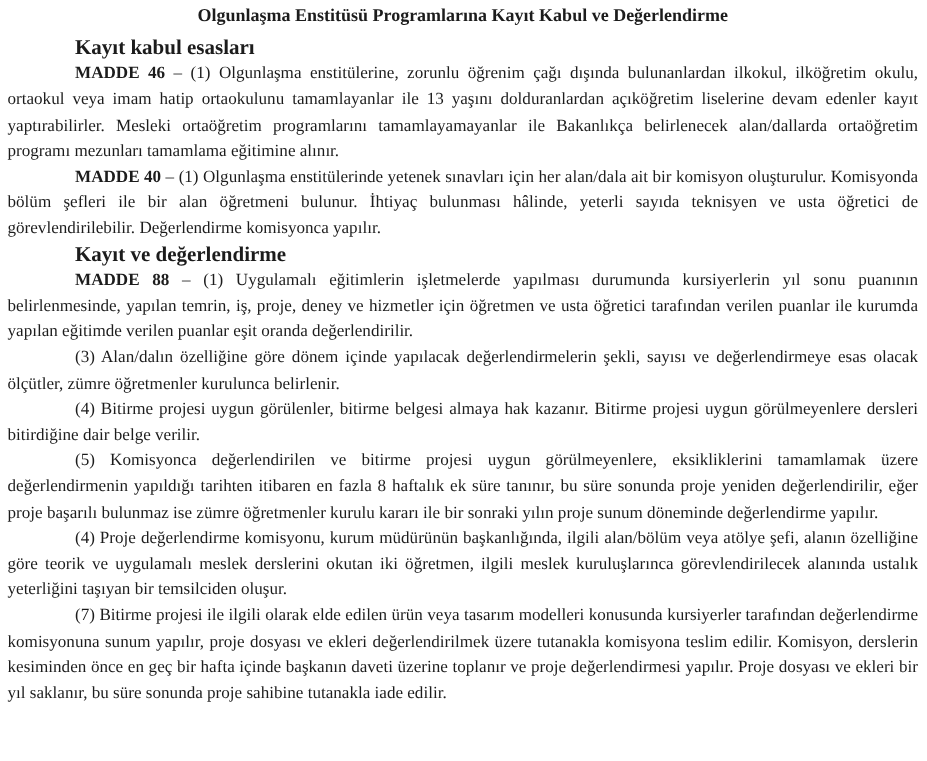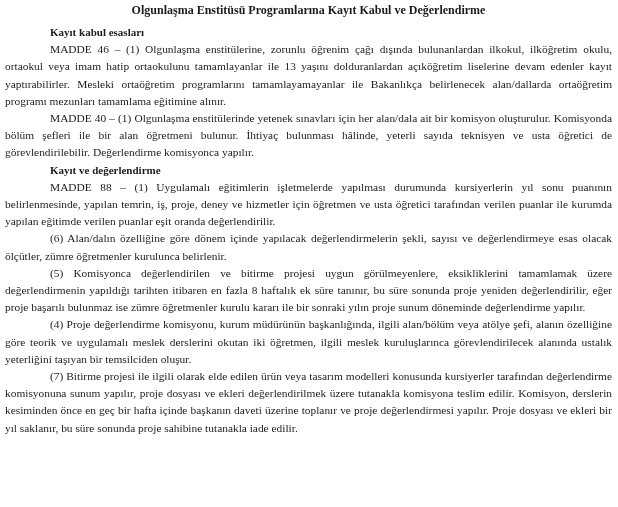--- a/index.html
+++ b/index.html
@@ -20,31 +20,31 @@
     line-height: 17.2px;
   }
   .doc-title {
     font-size: 12px;
     font-weight: bold;
     text-align: center;
     margin-bottom: 6px;
     line-height: 15px;
   }
   .section-heading {
-    font-size: 11px;
+    font-size: 14px;
     font-weight: bold;
     text-indent: 45px;
     text-align: left;
   }
   .para {
     text-align: justify;
     text-indent: 45px;
   }
   .madde-label {
-    font-weight: normal;
+    font-weight: bold;
   }
 </style>
 </head>
 <body>
 
 <div class="page">
 
   <div class="doc-title">Olgunlaşma Enstitüsü Programlarına Kayıt Kabul ve Değerlendirme</div>
 
   <section>
@@ -52,19 +52,20 @@
     <p class="para"><span class="madde-label">MADDE 46</span> <span class="para-text">– (1) Olgunlaşma enstitülerine, zorunlu öğrenim çağı dışında bulunanlardan ilkokul, ilköğretim okulu, ortaokul veya imam hatip ortaokulunu tamamlayanlar ile 13 yaşını dolduranlardan açıköğretim liselerine devam edenler kayıt yaptırabilirler. Mesleki ortaöğretim programlarını tamamlayamayanlar ile Bakanlıkça belirlenecek alan/dallarda ortaöğretim programı mezunları tamamlama eğitimine alınır.</span></p>
   </section>
 
   <section>
     <p class="para"><span class="madde-label">MADDE 40</span> <span class="para-text">– (1) Olgunlaşma enstitülerinde yetenek sınavları için her alan/dala ait bir komisyon oluşturulur. Komisyonda bölüm şefleri ile bir alan öğretmeni bulunur. İhtiyaç bulunması hâlinde, yeterli sayıda teknisyen ve usta öğretici de görevlendirilebilir. Değerlendirme komisyonca yapılır.</span></p>
   </section>
 
   <section>
     <h2 class="section-heading">Kayıt ve değerlendirme</h2>
     <p class="para"><span class="madde-label">MADDE 88</span> <span class="para-text">– (1) Uygulamalı eğitimlerin işletmelerde yapılması durumunda kursiyerlerin yıl sonu puanının belirlenmesinde, yapılan temrin, iş, proje, deney ve hizmetler için öğretmen ve usta öğretici tarafından verilen puanlar ile kurumda yapılan eğitimde verilen puanlar eşit oranda değerlendirilir.</span></p>
-    <p class="para">(6) Alan/dalın özelliğine göre dönem içinde yapılacak değerlendirmelerin şekli, sayısı ve değerlendirmeye esas olacak ölçütler, zümre öğretmenler kurulunca belirlenir.</p>
+    <p class="para">(3) Alan/dalın özelliğine göre dönem içinde yapılacak değerlendirmelerin şekli, sayısı ve değerlendirmeye esas olacak ölçütler, zümre öğretmenler kurulunca belirlenir.</p>
+    <p class="para">(4) Bitirme projesi uygun görülenler, bitirme belgesi almaya hak kazanır. Bitirme projesi uygun görülmeyenlere dersleri bitirdiğine dair belge verilir.</p>
     <p class="para">(5) Komisyonca değerlendirilen ve bitirme projesi uygun görülmeyenlere, eksikliklerini tamamlamak üzere değerlendirmenin yapıldığı tarihten itibaren en fazla 8 haftalık ek süre tanınır, bu süre sonunda proje yeniden değerlendirilir, eğer proje başarılı bulunmaz ise zümre öğretmenler kurulu kararı ile bir sonraki yılın proje sunum döneminde değerlendirme yapılır.</p>
     <p class="para">(4) Proje değerlendirme komisyonu, kurum müdürünün başkanlığında, ilgili alan/bölüm veya atölye şefi, alanın özelliğine göre teorik ve uygulamalı meslek derslerini okutan iki öğretmen, ilgili meslek kuruluşlarınca görevlendirilecek alanında ustalık yeterliğini taşıyan bir temsilciden oluşur.</p>
     <p class="para">(7) Bitirme projesi ile ilgili olarak elde edilen ürün veya tasarım modelleri konusunda kursiyerler tarafından değerlendirme komisyonuna sunum yapılır, proje dosyası ve ekleri değerlendirilmek üzere tutanakla komisyona teslim edilir. Komisyon, derslerin kesiminden önce en geç bir hafta içinde başkanın daveti üzerine toplanır ve proje değerlendirmesi yapılır. Proje dosyası ve ekleri bir yıl saklanır, bu süre sonunda proje sahibine tutanakla iade edilir.</p>
   </section>
 
 </div>
 
 </body></html>

